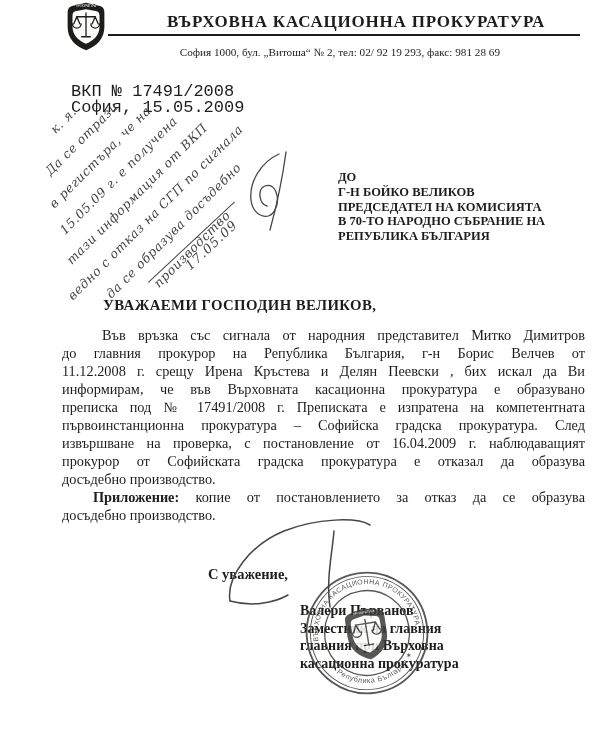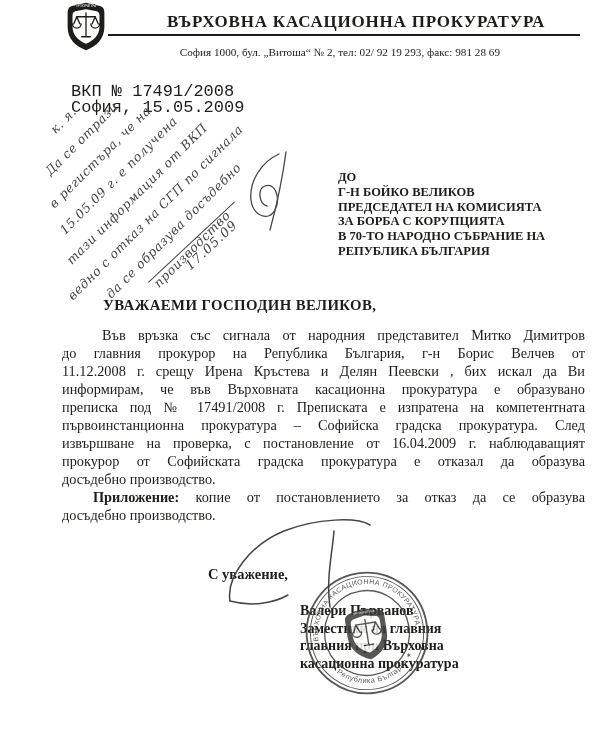--- a/index.html
+++ b/index.html
@@ -121,21 +121,20 @@
     <g stroke="currentColor" stroke-width="1.3" fill="none" stroke-linecap="round">
       <path d="M36,6 C18,14 6,34 8,52 C10,68 26,74 32,62 C38,50 32,34 22,38 C14,41 16,56 24,58"></path>
       <path d="M43,4 C39,34 33,60 27,82"></path>
     </g>
   </svg>
 
   <div class="abs recipient">
       <div>ДО</div>
       <div>Г-Н БОЙКО ВЕЛИКОВ</div>
       <div>ПРЕДСЕДАТЕЛ НА КОМИСИЯТА</div>
-      <div>ЗА БОРБА С КОРУПЦИЯТА</div>
       <div>В 70-ТО НАРОДНО СЪБРАНИЕ НА</div>
       <div>РЕПУБЛИКА БЪЛГАРИЯ</div>
     </div>
 
   <div class="abs salutation">УВАЖАЕМИ ГОСПОДИН ВЕЛИКОВ,</div>
 
   <div class="abs body-wrap">
     <div class="body-lines">
         <div>Във връзка със сигнала от народния представител Митко Димитров</div>
         <div>до главния прокурор на Република България, г-н Борис Велчев от</div>

